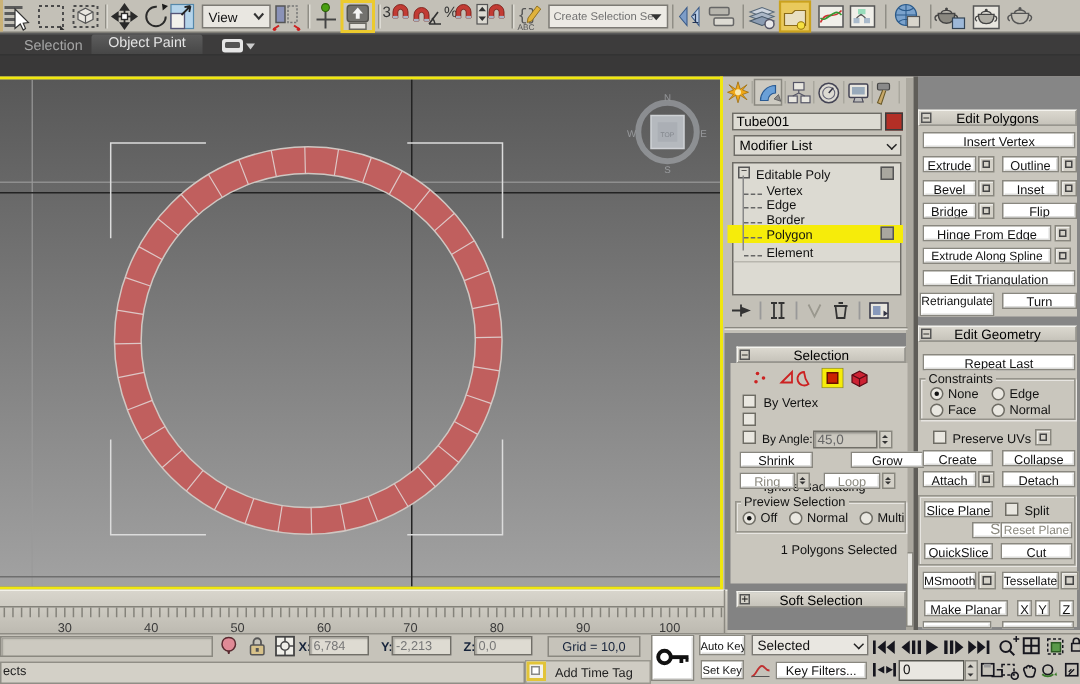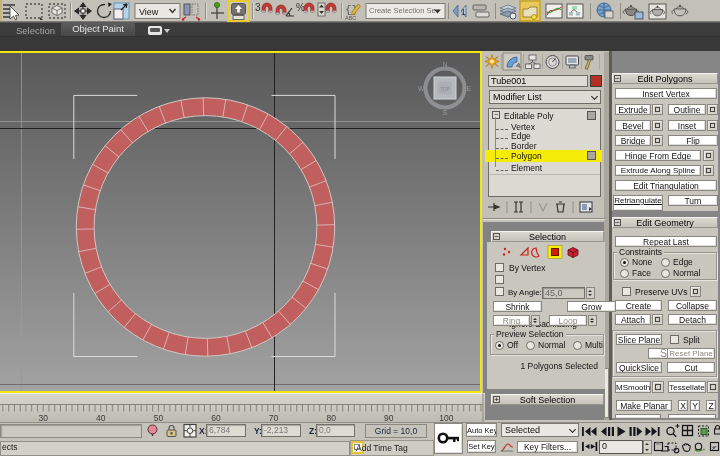--- a/index.html
+++ b/index.html
@@ -312,21 +312,21 @@
 <div class="b" style="left:668px;top:120px;width:38px;height:11px;line-height:10px;font-size:8.5px;">Inset</div>
 <div class="sq" style="left:707px;top:120px;width:11px;height:11px;"></div>
 <div class="b" style="left:615px;top:135px;width:36px;height:11px;line-height:10px;font-size:8.5px;">Bridge</div>
 <div class="sq" style="left:652px;top:135px;width:11px;height:11px;"></div>
 <div class="b" style="left:668px;top:135px;width:50px;height:11px;line-height:10px;font-size:8.5px;">Flip</div>
 <div class="b" style="left:615px;top:150px;width:86px;height:11px;line-height:10px;font-size:8.5px;">Hinge From Edge</div>
 <div class="sq" style="left:703px;top:150px;width:11px;height:11px;"></div>
 <div class="b" style="left:615px;top:165px;width:86px;height:11px;line-height:10px;font-size:8px;">Extrude Along Spline</div>
 <div class="sq" style="left:703px;top:165px;width:11px;height:11px;"></div>
 <div class="b" style="left:615px;top:180px;width:102px;height:11px;line-height:10px;font-size:8.5px;">Edit Triangulation</div>
-<div class="b" style="left:613px;top:195px;width:50px;height:16px;line-height:10px;font-size:8px;text-decoration:underline;">Retriangulate</div>
+<div class="b" style="left:613px;top:195px;width:50px;height:16px;line-height:10px;font-size:8px;">Retriangulate</div>
 <div class="b" style="left:668px;top:195px;width:50px;height:11px;line-height:10px;font-size:8.5px;">Turn</div>
 <div class="hdr" style="left:612px;top:217px;width:106px;height:11px;line-height:10px;">Edit Geometry</div>
 <div class="a" style="left:614px;top:219px;width:7px;height:7px;background:#d4d1c8;border:1px solid #555;font-size:8px;line-height:5px;text-align:center;color:#111;">−</div>
 <div class="b" style="left:615px;top:236px;width:102px;height:11px;line-height:10px;font-size:8.5px;">Repeat Last</div>
 <div class="gb" style="left:613px;top:252px;width:104px;height:28px;"></div>
 <div class="gbl" style="left:617px;top:247px;">Constraints</div>
 <div class="rad" style="left:620px;top:258px;"></div>
 <div class="a" style="left:623px;top:261px;width:3px;height:3px;border-radius:50%;background:#111;"></div>
 <div class="a lbl" style="left:632px;top:257px;">None</div>
 <div class="rad" style="left:661px;top:258px;"></div>
@@ -392,21 +392,21 @@
 <div class="a lbl" style="left:199px;top:426px;font-size:8.5px;color:#16233a;font-weight:bold;">X:</div>
 <div class="a" style="left:206px;top:424px;width:40px;height:13px;background:#dedbd2;border:1px solid #716f68;box-shadow:inset 1px 1px 1px rgba(90,90,85,.4);font-size:8.5px;color:#777;padding-left:2px;">6,784</div>
 <div class="a lbl" style="left:254px;top:426px;font-size:8.5px;color:#16233a;font-weight:bold;">Y:</div>
 <div class="a" style="left:261px;top:424px;width:40px;height:13px;background:#dedbd2;border:1px solid #716f68;box-shadow:inset 1px 1px 1px rgba(90,90,85,.4);font-size:8.5px;color:#777;padding-left:2px;">-2,213</div>
 <div class="a lbl" style="left:309px;top:426px;font-size:8.5px;color:#16233a;font-weight:bold;">Z:</div>
 <div class="a" style="left:316px;top:424px;width:39px;height:13px;background:#dedbd2;border:1px solid #716f68;box-shadow:inset 1px 1px 1px rgba(90,90,85,.4);font-size:8.5px;color:#777;padding-left:2px;">0,0</div>
 <div class="a" style="left:365px;top:424px;width:62px;height:14px;background:#c6c3ba;border:1px solid #8a8880;font-size:8.5px;color:#16233a;text-align:center;line-height:12px;">Grid = 10,0</div>
 <div class="a" style="left:350px;top:440px;width:84px;height:16px;background:#cfccc3;border:1px solid #9a988f;"></div>
 <div class="a" style="left:351px;top:441px;width:13px;height:13px;background:#f2f1ec;border:2px solid #e2c438;"></div>
 <div class="a" style="left:354px;top:444px;width:6px;height:6px;background:#fff;border:1px solid #888;"></div>
-<div class="a lbl" style="left:356px;top:443px;font-size:8.5px;color:#222;text-align:center;">Add Time Tag</div>
+<div class="a lbl" style="left:370px;top:443px;font-size:8.5px;color:#222;text-align:center;">Add Time Tag</div>
 <div class="b" style="left:434px;top:423px;width:29px;height:31px;"></div>
 <svg class="a" style="left:436px;top:429px" width="26" height="18" viewBox="0 0 26 18">
 <circle cx="7" cy="9" r="4.2" fill="none" stroke="#111" stroke-width="2.6"></circle>
     <rect x="11" y="7.8" width="12" height="2.6" fill="#111"></rect>
     <rect x="17" y="10" width="2.5" height="3" fill="#111"></rect>
     <rect x="21" y="10" width="2" height="2.2" fill="#111"></rect>
 </svg>
 <div class="b" style="left:466px;top:423px;width:31px;height:14px;line-height:13px;font-size:7.5px;">Auto Key</div>
 <div class="b" style="left:467px;top:440px;width:29px;height:13px;line-height:12px;font-size:7.5px;">Set Key</div>
 <div class="a" style="left:501px;top:423px;width:78px;height:14px;background:#e9e7e1;border:1px solid #7c7a74;font-size:9px;color:#111;padding-left:3px;line-height:12px;">Selected</div>

